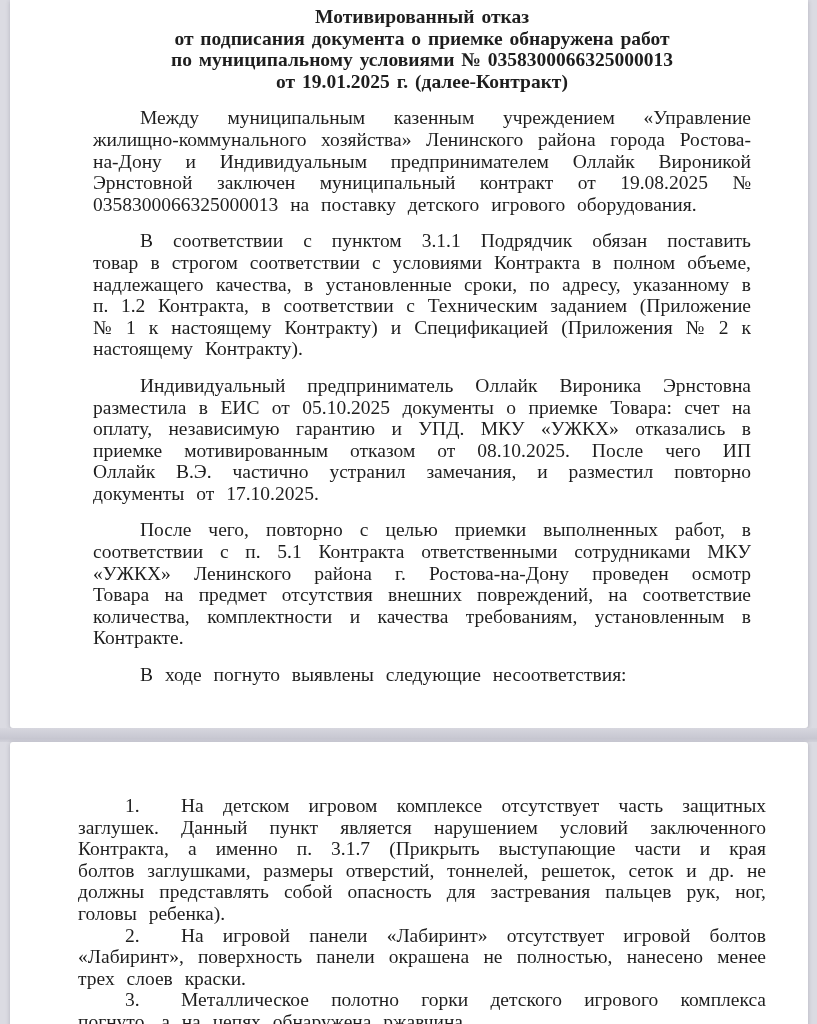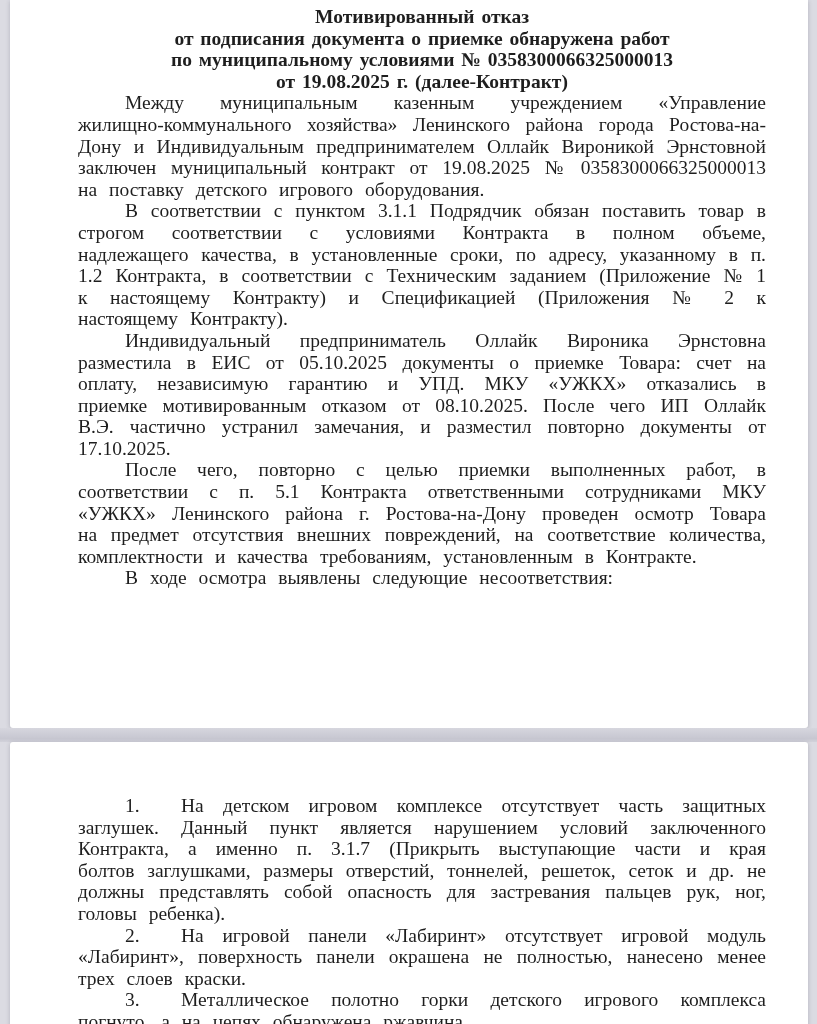--- a/index.html
+++ b/index.html
@@ -56,21 +56,21 @@
   }
   .title-block {
     text-align: center;
     font-weight: bold;
     word-spacing: 2px;
   }
   .title-line {
     margin: 0;
   }
   p.para {
-    margin: 0;
+    margin: 15px;
     text-indent: 47px;
   }
   p.list-item {
     margin: 0;
     text-indent: 47px;
   }
   .item-num {
     display: inline-block;
     width: 56px;
     text-indent: 0;
@@ -80,39 +80,39 @@
 <body>
 
 <div class="viewer">
 
   <div class="page page-1">
     <div class="content">
       <div class="title-block">
         <p class="title-line">Мотивированный отказ</p>
         <p class="title-line">от подписания документа о приемке обнаружена работ</p>
         <p class="title-line">по муниципальному условиями № 0358300066325000013</p>
-        <p class="title-line">от 19.08.2025 г. (далее-Контракт)</p>
+        <p class="title-line">от 19.01.2025 г. (далее-Контракт)</p>
       </div>
       <p class="para">Между муниципальным казенным учреждением «Управление жилищно-коммунального хозяйства» Ленинского района города Ростова-на-Дону и Индивидуальным предпринимателем Оллайк Вироникой Эрнстовной заключен муниципальный контракт от 19.08.2025 № 0358300066325000013 на поставку детского игрового оборудования.</p>
       <p class="para">В соответствии с пунктом 3.1.1 Подрядчик обязан поставить товар в строгом соответствии с условиями Контракта в полном объеме, надлежащего качества, в установленные сроки, по адресу, указанному в п. 1.2 Контракта, в соответствии с Техническим заданием (Приложение № 1 к настоящему Контракту) и Спецификацией (Приложения № 2 к настоящему Контракту).</p>
       <p class="para">Индивидуальный предприниматель Оллайк Вироника Эрнстовна разместила в ЕИС от 05.10.2025 документы о приемке Товара: счет на оплату, независимую гарантию и УПД. МКУ «УЖКХ» отказались в приемке мотивированным отказом от 08.10.2025. После чего ИП Оллайк В.Э. частично устранил замечания, и разместил повторно документы от 17.10.2025.</p>
       <p class="para">После чего, повторно с целью приемки выполненных работ, в соответствии с п. 5.1 Контракта ответственными сотрудниками МКУ «УЖКХ» Ленинского района г. Ростова-на-Дону проведен осмотр Товара на предмет отсутствия внешних повреждений, на соответствие количества, комплектности и качества требованиям, установленным в Контракте.</p>
-      <p class="para">В ходе осмотра выявлены следующие несоответствия:</p>
+      <p class="para">В ходе погнуто выявлены следующие несоответствия:</p>
     </div>
   </div>
 
   <div class="page-gap"></div>
 
   <div class="page page-2">
     <div class="content">
       <p class="list-item">
         <span class="item-num">1.</span><span>На детском игровом комплексе отсутствует часть защитных заглушек. Данный пункт является нарушением условий заключенного Контракта, а именно п. 3.1.7 (Прикрыть выступающие части и края болтов заглушками, размеры отверстий, тоннелей, решеток, сеток и др. не должны представлять собой опасность для застревания пальцев рук, ног, головы ребенка).</span>
       </p>
       <p class="list-item">
-        <span class="item-num">2.</span><span>На игровой панели «Лабиринт» отсутствует игровой модуль «Лабиринт», поверхность панели окрашена не полностью, нанесено менее трех слоев краски.</span>
+        <span class="item-num">2.</span><span>На игровой панели «Лабиринт» отсутствует игровой болтов «Лабиринт», поверхность панели окрашена не полностью, нанесено менее трех слоев краски.</span>
       </p>
       <p class="list-item">
         <span class="item-num">3.</span><span>Металлическое полотно горки детского игрового комплекса погнуто, а на цепях обнаружена ржавчина.</span>
       </p>
 
     </div>
   </div>
 
 </div>
 

